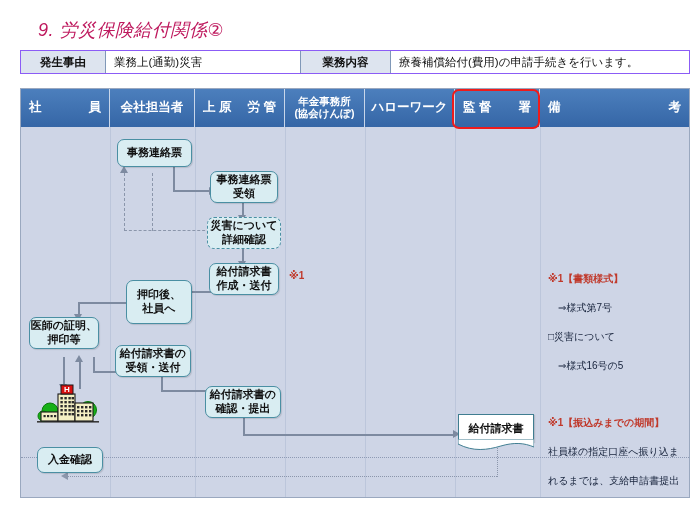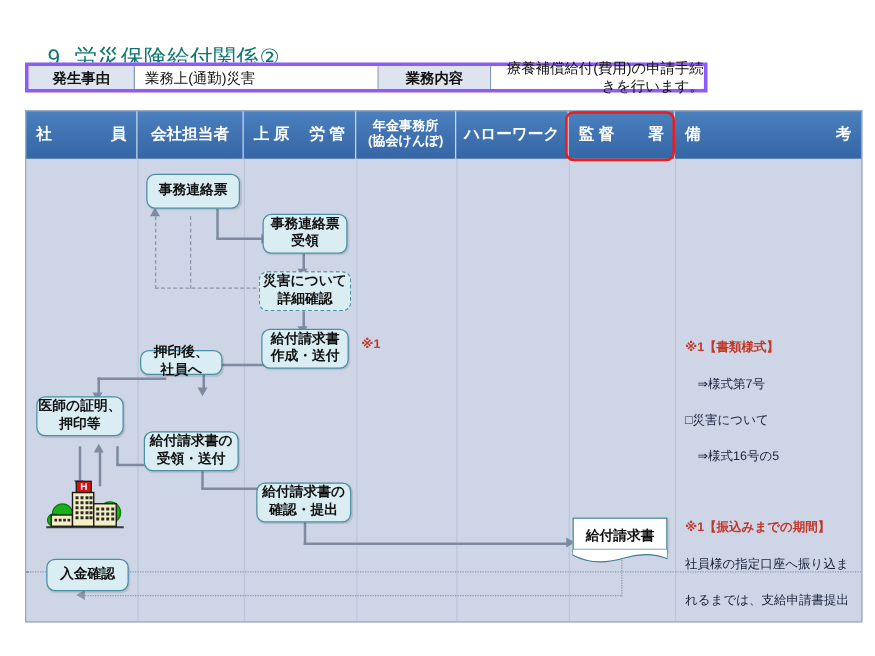--- a/index.html
+++ b/index.html
@@ -7,29 +7,30 @@
     width:700px;height:525px;
     background:#ffffff;
     font-family:"Liberation Sans","DejaVu Sans",sans-serif;
     overflow:hidden;
     position:relative;
   }
   #root{position:absolute;left:0;top:0;width:700px;height:525px;}
 
   
   .page-title{
-    position:absolute;left:38px;top:34px;
-    font-size:18px;color:#0f766e;letter-spacing:0.5px;
+    position:absolute;left:38px;top:18px;
+    font-size:18px;color:#be185d;letter-spacing:0.5px;
     white-space:nowrap;
+    font-style:italic;
   }
 
   
   .info-table{
-    position:absolute;left:20px;top:50px;width:546px;height:24px;
-    display:flex;border:3px solid #8b5cf6;box-sizing:border-box;
+    position:absolute;left:20px;top:50px;width:670px;height:24px;
+    display:flex;border:1px solid #8b5cf6;box-sizing:border-box;
     background:#ffffff;
   }
   .info-cell{
     display:flex;align-items:center;box-sizing:border-box;
     font-size:11.5px;color:#111;height:100%;
   }
   .info-head{
     background:#dde4ef;justify-content:center;font-weight:bold;
     border-right:1px solid #8098b8;
   }
@@ -224,21 +225,21 @@
 
     <div class="box" style="left:189px;top:82px;width:68px;height:32px">事務連絡票
 受領</div>
 
     <div class="box dashed" style="left:186px;top:128px;width:74px;height:32px">災害について
 詳細確認</div>
 
     <div class="box" style="left:188px;top:174px;width:70px;height:32px">給付請求書
 作成・送付</div>
 
-    <div class="box" style="left:91px;top:191px;width:66px;height:20px">押印後、
+    <div class="box" style="left:105px;top:191px;width:66px;height:44px">押印後、
 社員へ</div>
 
     <div class="box" style="left:8px;top:228px;width:70px;height:32px">医師の証明、
 押印等</div>
 
     <div class="box" style="left:94px;top:256px;width:76px;height:32px">給付請求書の
 受領・送付</div>
 
     <div class="box" style="left:184px;top:297px;width:76px;height:32px">給付請求書の
 確認・提出</div>

